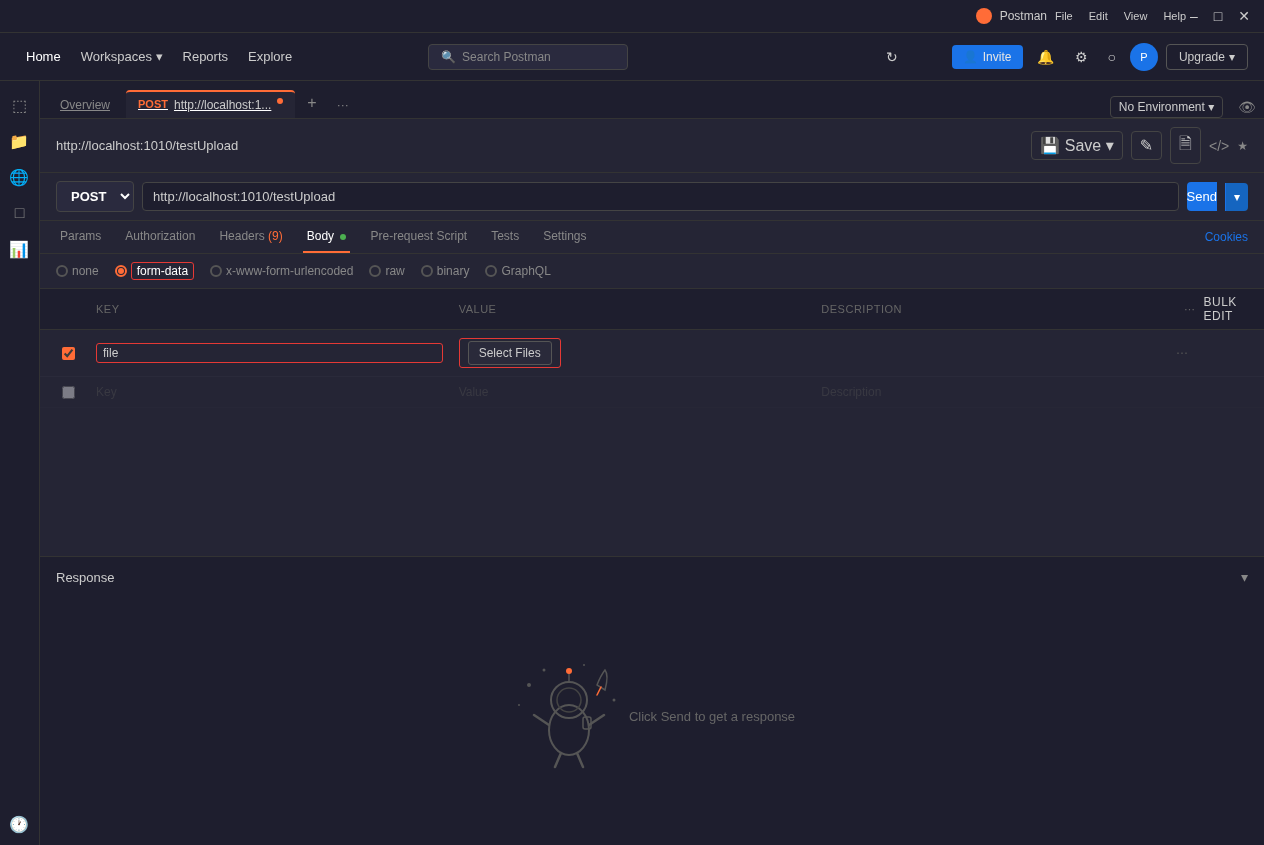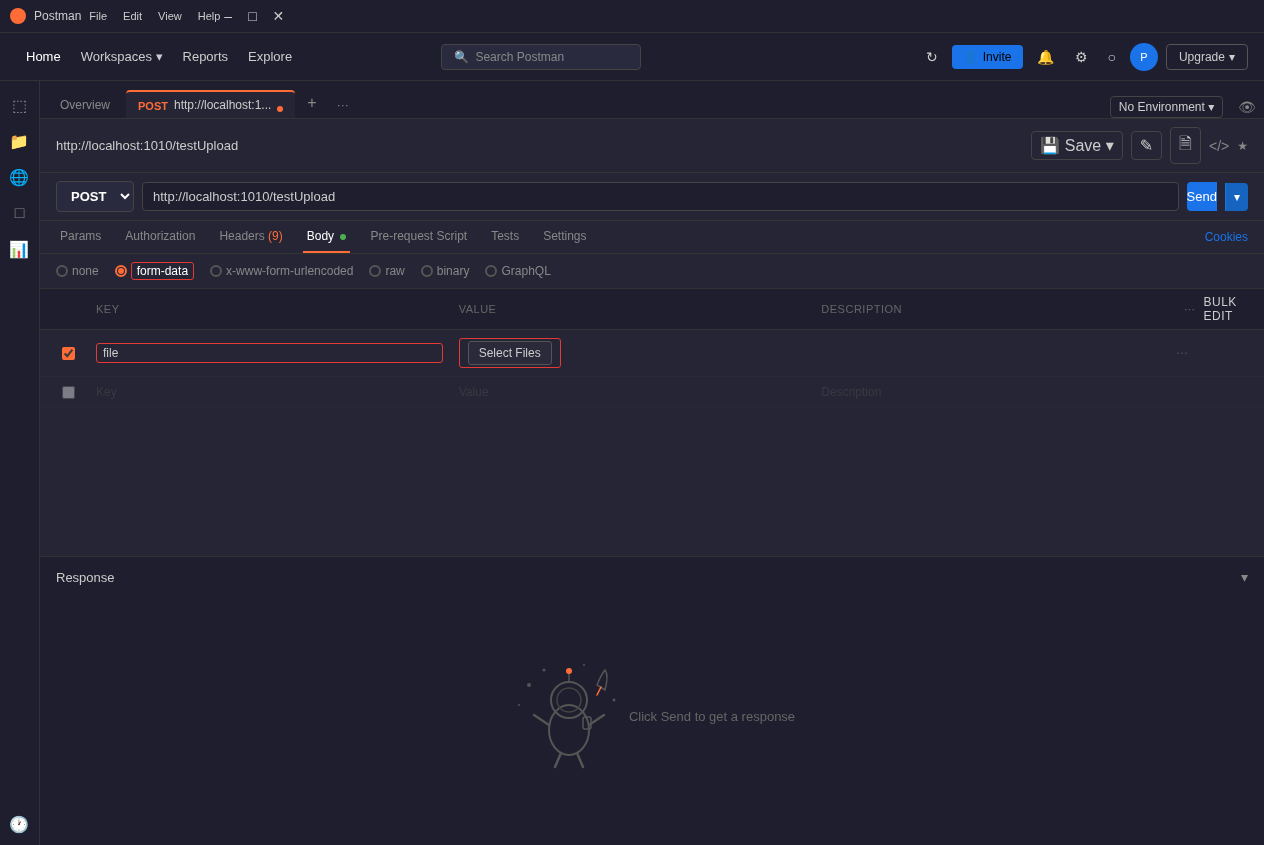--- a/index.html
+++ b/index.html
@@ -1,53 +1,53 @@
 <!DOCTYPE html>
 <html><head>
   <meta charset="utf-8">
   <style>
     * { margin: 0; padding: 0; box-sizing: border-box; }
     body { font-family: -apple-system, BlinkMacSystemFont, 'Segoe UI', sans-serif; background: #1a1a2e; color: #ccc; font-size: 12px; width: 1264px; height: 845px; overflow: hidden; }
 
     
-    #title-bar { background: #1e1e2e; height: 30px; display: flex; align-items: center; justify-content: flex-start; padding: 16px 10px; border-bottom: 1px solid #333; }
+    #title-bar { background: #1e1e2e; height: 30px; display: flex; align-items: center; justify-content: flex-end; padding: 16px 10px; border-bottom: 1px solid #333; }
     #title-bar-left { display: flex; align-items: center; gap: 8px; }
     #app-icon { width: 16px; height: 16px; background: #ff6c37; border-radius: 50%; }
     #app-name { color: #ccc; font-size: 12px; }
     #menu-bar { display: flex; gap: 16px; }
     .menu-item { color: #ccc; font-size: 11px; cursor: pointer; }
     #window-controls { display: flex; gap: 8px; }
     .win-btn { color: #ccc; font-size: 14px; cursor: pointer; padding: 0 4px; }
 
     
     #main-nav { background: #1e1e2e; height: 48px; display: flex; align-items: center; padding: 0 16px; border-bottom: 1px solid #333; }
     .nav-item { color: #ccc; padding: 6px 10px; cursor: pointer; font-size: 13px; border-radius: 4px; }
     .nav-item.active { color: #fff; }
     .nav-item-workspaces { display: flex; align-items: center; gap: 4px; }
     #search-bar { margin: 0 auto; background: #2a2a3e; border: 1px solid #444; border-radius: 4px; padding: 5px 12px; width: 200px; display: flex; align-items: center; gap: 6px; cursor: pointer; }
     #search-bar span { color: #888; font-size: 12px; }
     #nav-right { display: flex; align-items: center; gap: 8px; margin-left: auto; }
     .nav-icon-btn { background: none; border: none; color: #ccc; cursor: pointer; padding: 4px 6px; border-radius: 4px; font-size: 14px; }
-    #invite-btn { background: #1a73e8; color: #000000; border: none; border-radius: 4px; padding: 5px 12px; cursor: pointer; font-size: 12px; display: flex; align-items: center; gap: 4px; }
+    #invite-btn { background: #1a73e8; color: #e5e5e5; border: none; border-radius: 4px; padding: 5px 12px; cursor: pointer; font-size: 12px; display: flex; align-items: center; gap: 4px; margin-left: 40px; }
     #upgrade-btn { background: none; border: 1px solid #555; color: #ccc; border-radius: 4px; padding: 5px 12px; cursor: pointer; font-size: 12px; display: flex; align-items: center; gap: 4px; }
 
     
     #app-body { display: flex; height: calc(845px - 30px - 48px); }
 
     
     #sidebar { width: 40px; background: #1e1e2e; border-right: 1px solid #333; display: flex; flex-direction: column; align-items: center; padding: 8px 0; gap: 4px; }
     .sidebar-icon { width: 32px; height: 32px; display: flex; align-items: center; justify-content: center; cursor: pointer; border-radius: 4px; color: #888; font-size: 16px; }
     .sidebar-icon.active { color: #ff6c37; }
 
     
     #content { flex: 1; display: flex; flex-direction: column; background: #252535; }
 
     
     #tabs-bar { background: #1e1e2e; height: 38px; display: flex; align-items: end; padding: 0 8px; border-bottom: 1px solid #333; gap: 4px; }
-    .tab { padding: 6px 12px; cursor: pointer; color: #888; font-size: 12px; border-radius: 4px 4px 0 0; display: flex; align-items: flex-end; gap: 6px; }
+    .tab { padding: 6px 12px; cursor: pointer; color: #888; font-size: 12px; border-radius: 4px 4px 0 0; display: flex; align-items: flex-start; gap: 6px; text-decoration: underline; }
     .tab.active { background: #252535; color: #fff; border-top: 2px solid #ff6c37; }
     .tab-method { color: #ff6c37; font-weight: bold; font-size: 11px; }
     .tab-url { color: #ccc; }
     .tab-dot { width: 6px; height: 6px; background: #ff6c37; border-radius: 50%; }
     #tab-add { padding: 6px 8px; cursor: pointer; color: #888; font-size: 16px; }
     #tab-more { padding: 6px 8px; cursor: pointer; color: #888; font-size: 12px; }
     #env-selector { margin-left: auto; display: flex; align-items: center; gap: 15px; }
     #env-dropdown { background: #1e1e2e; border: 1px solid #444; color: #ccc; padding: 3px 8px; border-radius: 4px; font-size: 12px; cursor: pointer; }
     #eye-icon { color: #888; font-size: 14px; cursor: pointer; }
 

